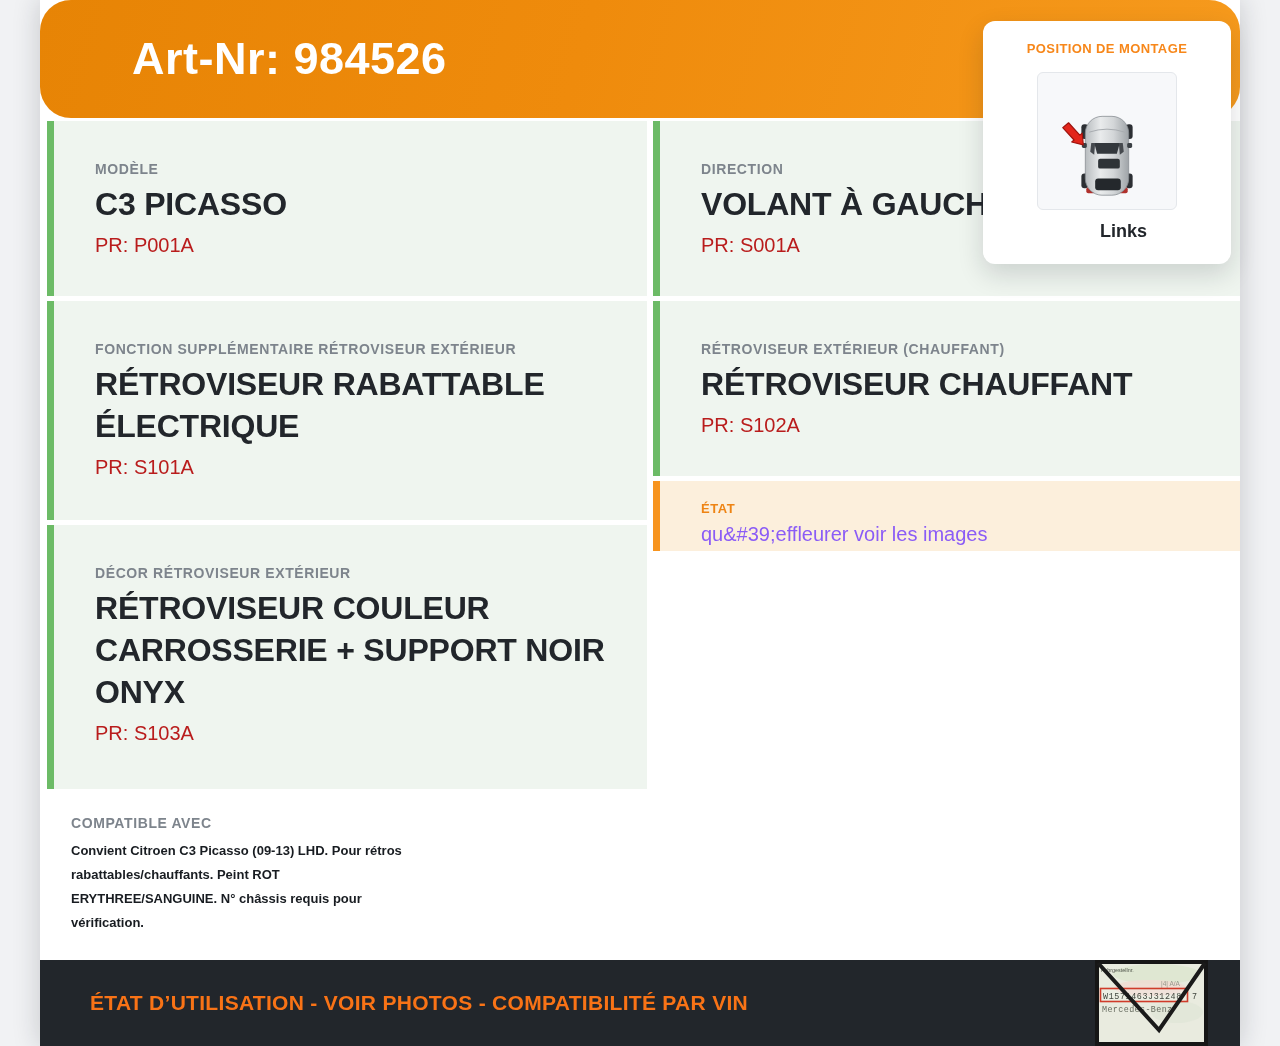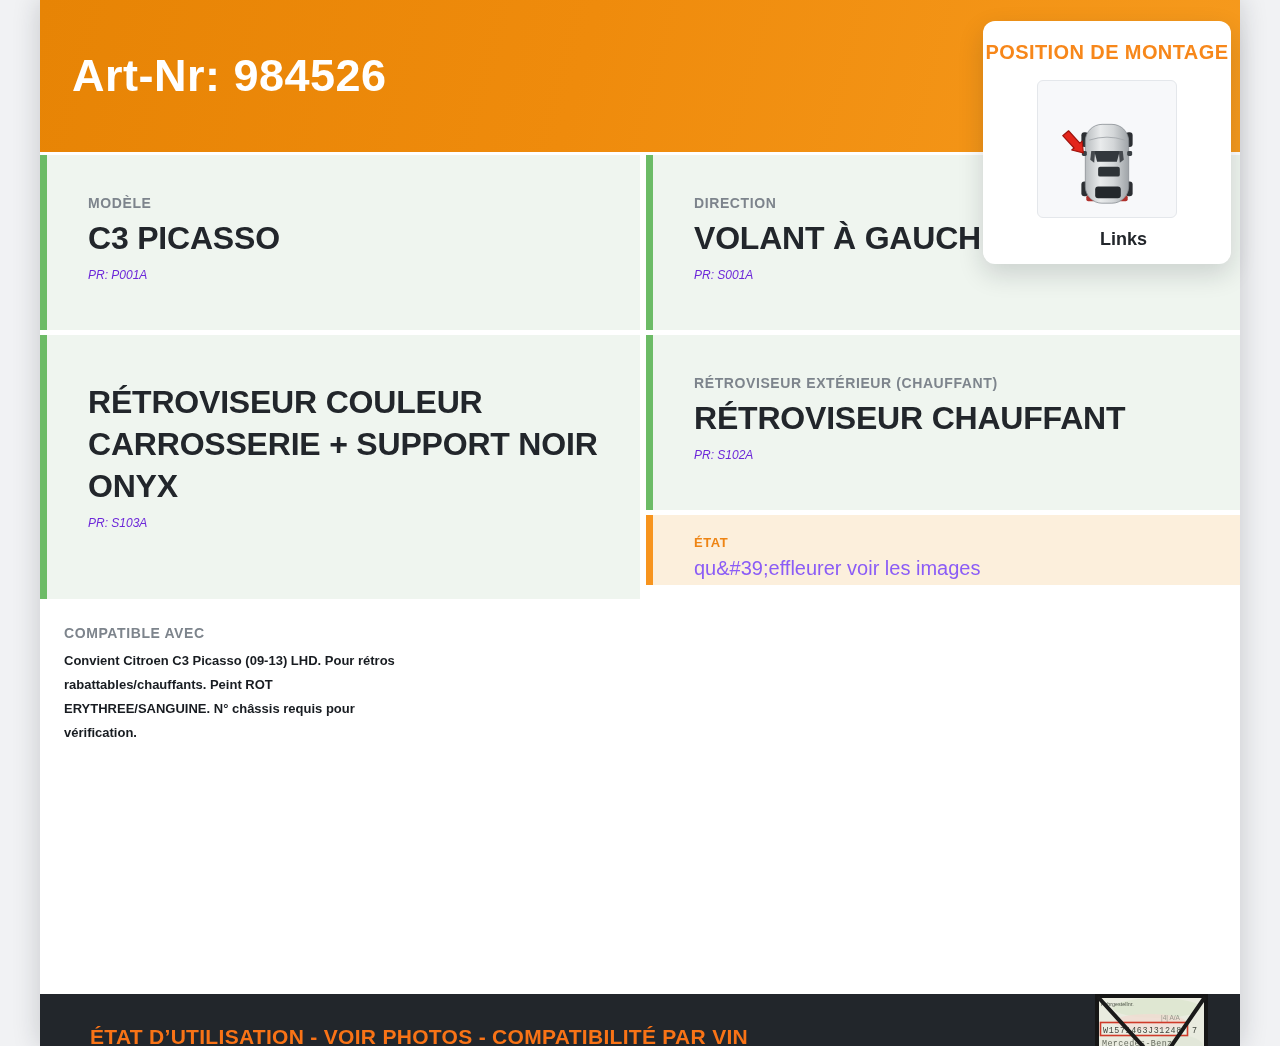--- a/index.html
+++ b/index.html
@@ -11,49 +11,50 @@
   }
   
   .sheet {
     position:absolute; left:40px; top:0;
     width:1200px; height:1046px;
     background:#ffffff;
     box-shadow:0 0 26px rgba(25,30,38,.20);
   }
   
   .hd {
-    height:152px;
+    height:118px;
     background:linear-gradient(105deg,#e78405 0%,#ef8b0c 45%,#f69a1d 100%);
     display:flex; align-items:center;
-    padding-left:32px;
+    padding-left:92px;
+    border-radius:31px;
   }
   .hd-title {
     color:#ffffff; font-size:45px; font-weight:bold; letter-spacing:.5px;
   }
   
   .main { display:flex; gap:6px; margin-top:3px; height:834px; }
   .col { display:flex; flex-direction:column; }
-  .col-left  { width:600px; }
+  .col-left  { width:600px;margin-left:7px; }
   .col-right { flex:1; }
   .col > * + * { margin-top:5px; }
   .card {
     background:#eff5ef;
     border-left:7px solid #6cbb66;
     padding:40px 36px 0 41px;
   }
   .h175{height:175px}.h219{height:219px}.h264{height:264px}
   .card-label {
     font-size:14px; font-weight:bold; color:#7d848c; letter-spacing:.6px;
   }
   .card-value {
     margin-top:6px;
     font-size:32px; font-weight:bold; color:#22262b;
     letter-spacing:-.2px; line-height:42px;
   }
-  .card-pr { margin-top:9px; font-size:12px; color:#6d28d9;font-style:italic; }
+  .card-pr { margin-top:9px; font-size:20px; color:#b91c1c; }
   
   .card-etat {
     height:70px;
     background:#fcefdc;
     border-left:7px solid #f7941e;
     padding:20px 36px 0 41px;
   }
   .etat-label { font-size:13px; font-weight:bold; color:#ee8414; letter-spacing:.6px; }
   .etat-value { margin-top:7px; font-size:20px; font-weight:500; color:#8b5cf6; }
   
@@ -81,21 +82,21 @@
     width:113px; height:86px; overflow:hidden;
   }
   
   .mount-card {
     position:absolute; left:943px; top:21px;
     width:248px; height:243px;
     background:#ffffff; border-radius:12px;
     box-shadow:0 10px 26px rgba(20,25,35,.16);
     text-align:center; padding-top:20px; z-index:5;
   }
-  .mount-title { color:#f7871a; font-size:20px; font-weight:bold; letter-spacing:.4px; }
+  .mount-title { color:#f7871a; font-size:13px; font-weight:bold; letter-spacing:.4px; }
   .mount-frame {
     width:140px; height:138px; margin:16px auto 0;
     background:#f7f8fa; border:1px solid #e4e7eb; border-radius:6px;
     display:flex; align-items:center; justify-content:center;
   }
   .mount-value { margin-top:11px; font-size:18px; font-weight:bold; color:#22262b;padding-left:33px; }
   svg text { font-family:"Liberation Sans", sans-serif; }
   svg text.mono { font-family:"Liberation Mono", monospace; }
 </style>
 </head>
@@ -108,21 +109,27 @@
   </header>
 
   <div class="main">
 
     <div class="col col-left">
       <section class="card h175">
         <div class="card-label">MODÈLE</div>
         <div class="card-value">C3 PICASSO</div>
         <div class="card-pr">PR: P001A</div>
       </section>
+      <section class="card h219">
+        <div class="card-label">FONCTION SUPPLÉMENTAIRE RÉTROVISEUR EXTÉRIEUR</div>
+        <div class="card-value">RÉTROVISEUR RABATTABLE ÉLECTRIQUE</div>
+        <div class="card-pr">PR: S101A</div>
+      </section>
       <section class="card h264">
+        <div class="card-label">DÉCOR RÉTROVISEUR EXTÉRIEUR</div>
         <div class="card-value">RÉTROVISEUR COULEUR CARROSSERIE + SUPPORT NOIR ONYX</div>
         <div class="card-pr">PR: S103A</div>
       </section>
       <section class="card-compat">
         <div class="card-label">COMPATIBLE AVEC</div>
         <div class="compat-text">Convient Citroen C3 Picasso (09-13) LHD. Pour rétros
 rabattables/chauffants. Peint ROT
 ERYTHREE/SANGUINE. N° châssis requis pour
 vérification.</div>
       </section>

